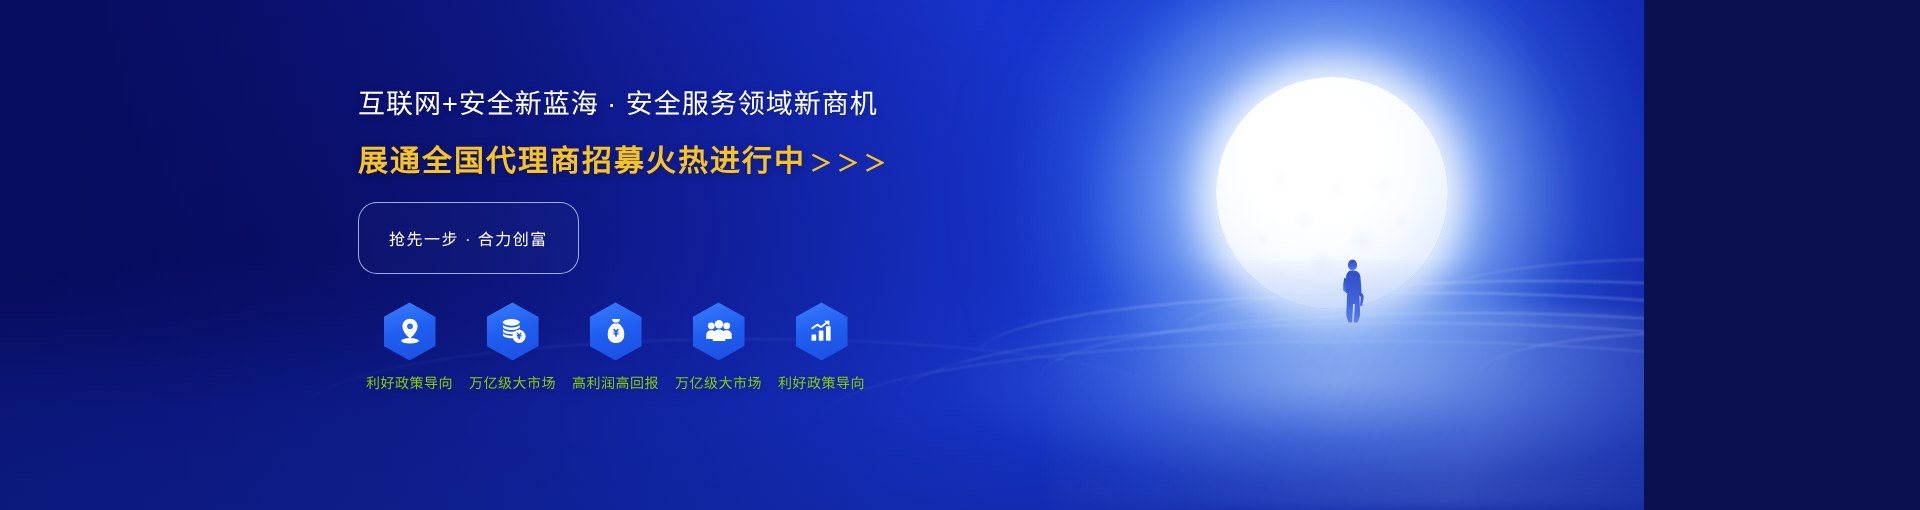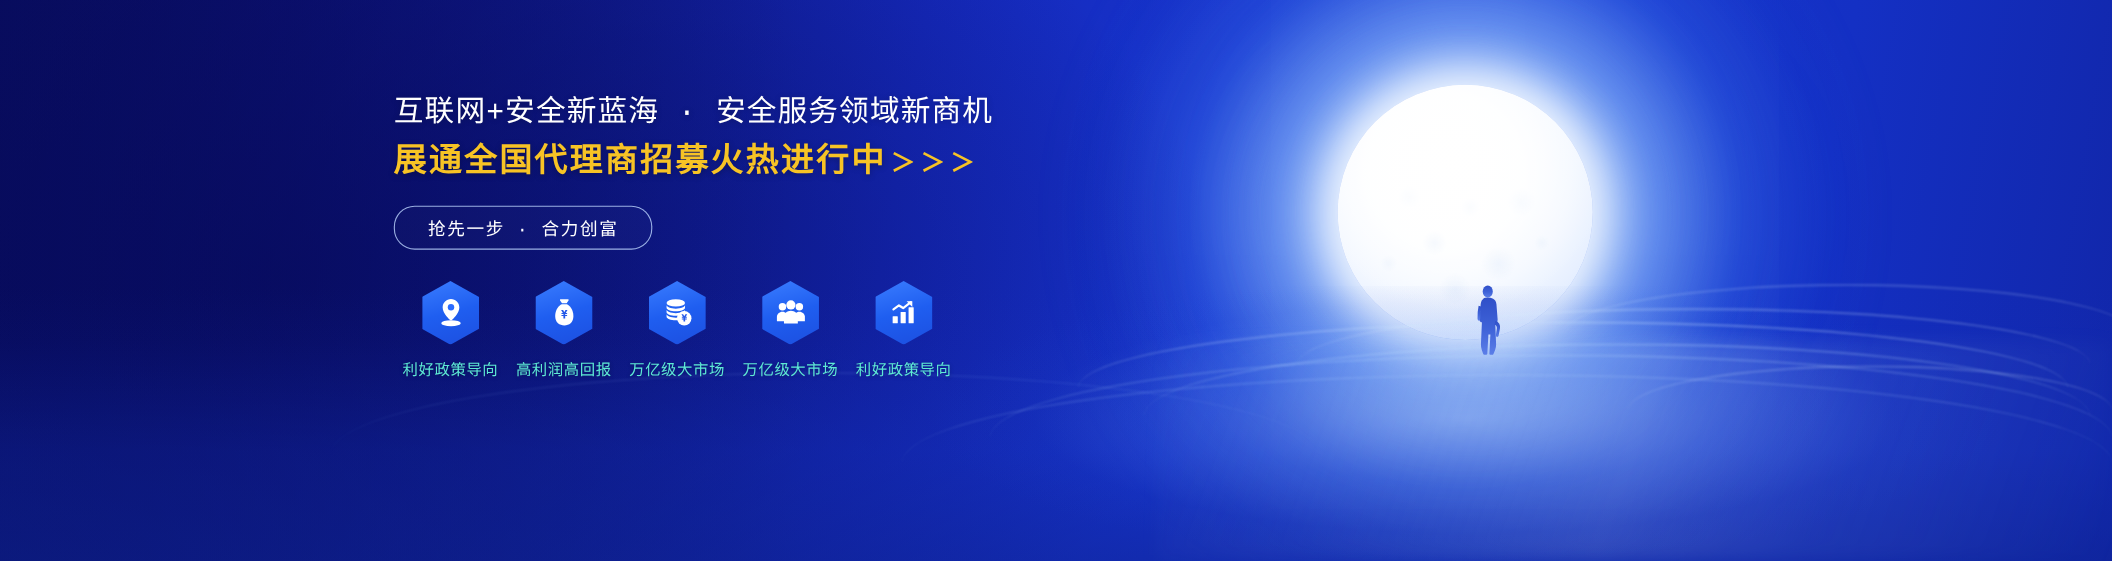--- a/index.html
+++ b/index.html
@@ -3,24 +3,24 @@
 <meta charset="utf-8">
 <title>Banner</title>
 <style>
   html, body {
     margin: 0;
     padding: 0;
     background: #0a1050;
   }
   #banner {
     position: relative;
-    width: 1920px;
+    width: 1644px;
     height: 510px;
     overflow: hidden;
-    font-family: Liberation Mono, monospace;
+    font-family: Liberation Sans, sans-serif;
     background: #0f1a7d;
     user-select: none;
   }
 
   
   .bg-base {
     position: absolute; inset: 0;
     background: linear-gradient(100deg,
         #0c1170 0%,
         #0f1585 14%,
@@ -182,20 +182,21 @@
   .headline {
     color: #ffffff;
     font-size: 27px;
     line-height: 1.2;
     letter-spacing: 1px;
     font-weight: 400;
     white-space: nowrap;
     text-shadow: 0 1px 6px rgba(0,0,0,0.22);
   }
   .subline {
+    margin-top: 16px;
     white-space: nowrap;
     display: flex;
     align-items: baseline;
   }
   .subline-text {
     color: #f7c325;
     font-size: 30px;
     font-weight: bold;
     letter-spacing: 2px;
     text-shadow: 0 2px 6px rgba(0,0,0,0.28);
@@ -206,21 +207,21 @@
     font-weight: bold;
     letter-spacing: 5px;
     margin-left: 4px;
   }
   .pill {
     margin-top: 22px;
     display: inline-flex;
     align-items: center;
     justify-content: center;
     height: 38px;
-    padding: 0 30px;
+    padding: 16px 30px;
     border: 1px solid rgba(190,215,255,0.80);
     border-radius: 19px;
     color: #ffffff;
     font-size: 16px;
     letter-spacing: 1.5px;
     white-space: nowrap;
     background: rgba(255,255,255,0.02);
   }
 
   
@@ -240,21 +241,21 @@
     width: 52px; height: 58px;
     display: flex;
     align-items: center;
     justify-content: center;
     background: linear-gradient(165deg, #3a7dff 0%, #1f5ef0 50%, #1c4fe0 100%);
     clip-path: polygon(50% 0%, 100% 25%, 100% 75%, 50% 100%, 0% 75%, 0% 25%);
   }
   .hex svg { width: 28px; height: 28px; display: block; }
   .feature-label {
     margin-top: 12px;
-    color: #5eead4;
+    color: #84cc16;
     font-size: 14px;
     letter-spacing: 0.5px;
     white-space: nowrap;
     text-shadow: 0 1px 4px rgba(0,0,0,0.30);
   }
 </style>
 </head>
 <body>
 
 <div id="banner">
@@ -319,45 +320,45 @@
             <circle cx="12" cy="8" r="2.5" fill="#2a6bff"></circle>
             <ellipse cx="12" cy="20.4" rx="7.6" ry="2.3"></ellipse>
           </svg>
         </div>
         <div class="feature-label">利好政策导向</div>
       </div>
 
       <div class="feature">
         <div class="hex">
           <svg viewBox="0 0 24 24" xmlns="http://www.w3.org/2000/svg" fill="#ffffff">
-            <path d="M9.2 1.8c-.5 0-.8.5-.5.9l1.5 2.1h3.6l1.5-2.1c.3-.4 0-.9-.5-.9z"></path>
-            <path d="M10 5.6c-2.2 1-5.1 4.2-5.1 9.3 0 5.2 3.4 7.3 7.1 7.3s7.1-2.1 7.1-7.3c0-5.1-2.9-8.3-5.1-9.3z"></path>
-            <path d="M11.1 10.2l.9 1.6.9-1.6h1.6l-1.4 2.2h1.1v.9h-1.5v.7h1.5v.9h-1.5v1.8h-1.4v-1.8H9.8v-.9h1.5v-.7H9.8v-.9h1.1L9.5 10.2z" fill="#2458e8"></path>
-          </svg>
-        </div>
-        <div class="feature-label">高利润高回报</div>
-      </div>
-
-      <div class="feature">
-        <div class="hex">
-          <svg viewBox="0 0 24 24" xmlns="http://www.w3.org/2000/svg" fill="#ffffff">
             <ellipse cx="10.6" cy="4.6" rx="7.2" ry="2.8"></ellipse>
             <path d="M3.4 6.3v2.1c0 1.5 3.2 2.8 7.2 2.8s7.2-1.3 7.2-2.8V6.3c0 1.5-3.2 2.8-7.2 2.8S3.4 7.8 3.4 6.3z"></path>
             <path d="M3.4 9.8v2.1c0 1.5 3.2 2.8 7.2 2.8s7.2-1.3 7.2-2.8V9.8c0 1.5-3.2 2.8-7.2 2.8s-7.2-1.3-7.2-2.8z"></path>
             <path d="M3.4 13.3v2.1c0 1.5 3.2 2.8 7.2 2.8s7.2-1.3 7.2-2.8v-2.1c0 1.5-3.2 2.8-7.2 2.8s-7.2-1.3-7.2-2.8z"></path>
             <circle cx="17.2" cy="16.6" r="5.6"></circle>
             <path d="M16.3 13.5l.9 1.5.9-1.5h1.4l-1.2 1.9h.9v.8h-1.3v.6h1.3v.8h-1.3v1.5h-1.3v-1.5h-1.3v-.8h1.3v-.6h-1.3v-.8h.9l-1.2-1.9z" fill="#2458e8"></path>
           </svg>
         </div>
         <div class="feature-label">万亿级大市场</div>
       </div>
 
       <div class="feature">
         <div class="hex">
           <svg viewBox="0 0 24 24" xmlns="http://www.w3.org/2000/svg" fill="#ffffff">
+            <path d="M9.2 1.8c-.5 0-.8.5-.5.9l1.5 2.1h3.6l1.5-2.1c.3-.4 0-.9-.5-.9z"></path>
+            <path d="M10 5.6c-2.2 1-5.1 4.2-5.1 9.3 0 5.2 3.4 7.3 7.1 7.3s7.1-2.1 7.1-7.3c0-5.1-2.9-8.3-5.1-9.3z"></path>
+            <path d="M11.1 10.2l.9 1.6.9-1.6h1.6l-1.4 2.2h1.1v.9h-1.5v.7h1.5v.9h-1.5v1.8h-1.4v-1.8H9.8v-.9h1.5v-.7H9.8v-.9h1.1L9.5 10.2z" fill="#2458e8"></path>
+          </svg>
+        </div>
+        <div class="feature-label">高利润高回报</div>
+      </div>
+
+      <div class="feature">
+        <div class="hex">
+          <svg viewBox="0 0 24 24" xmlns="http://www.w3.org/2000/svg" fill="#ffffff">
             <circle cx="5.4" cy="7.6" r="2.9"></circle>
             <path d="M5.4 11.4c-2.4 0-4.3 1.8-4.3 4v3.4h8.6v-3.4c0-2.2-1.9-4-4.3-4z"></path>
             <circle cx="18.6" cy="7.6" r="2.9"></circle>
             <path d="M18.6 11.4c-2.4 0-4.3 1.8-4.3 4v3.4h8.6v-3.4c0-2.2-1.9-4-4.3-4z"></path>
             <circle cx="12" cy="6.2" r="3.6"></circle>
             <path d="M12 10.8c-3 0-5.4 2.2-5.4 5v4.8h10.8v-4.8c0-2.8-2.4-5-5.4-5z"></path>
           </svg>
         </div>
         <div class="feature-label">万亿级大市场</div>
       </div>

